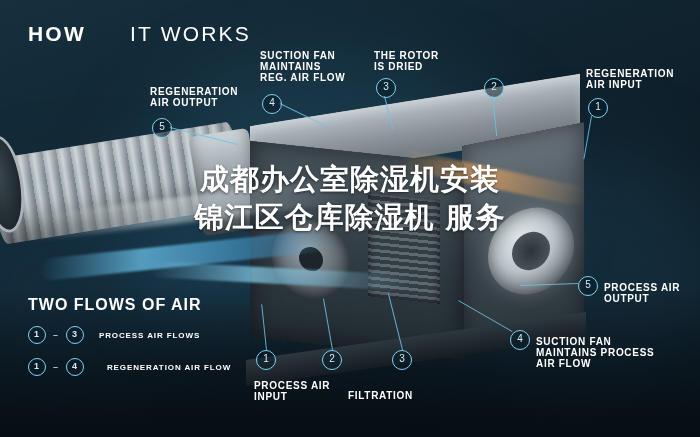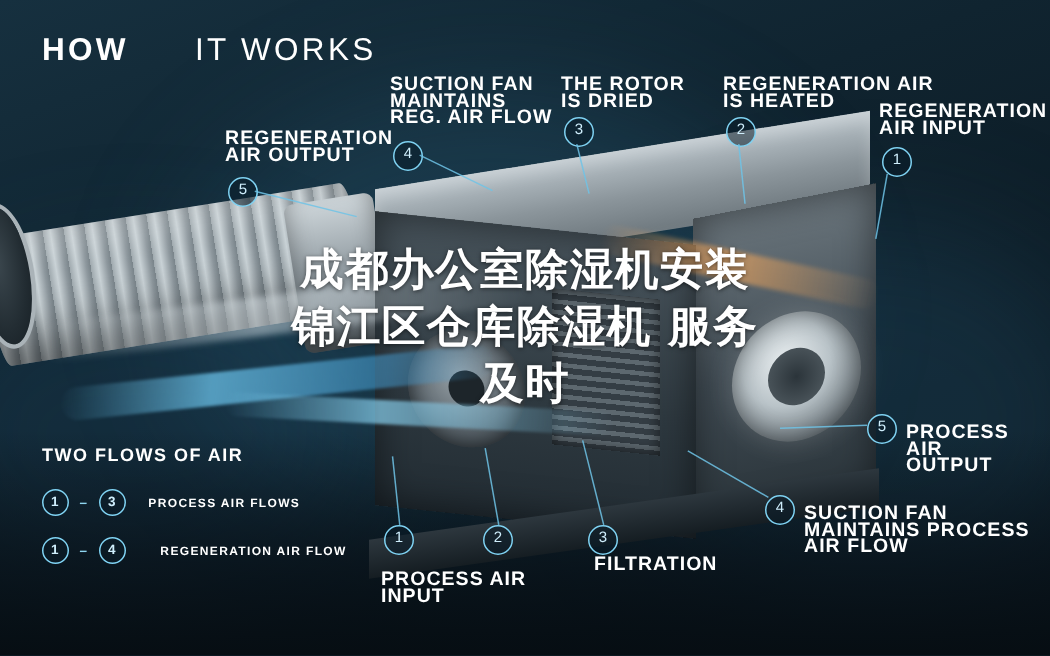--- a/index.html
+++ b/index.html
@@ -225,33 +225,33 @@
   .leader {
     position: absolute;
     background: #6fc3e6;
     height: 1px;
     transform-origin: 0 0;
     opacity: 0.85;
   }
 
   .callout {
     position: absolute;
-    font-size: 13px;
+    font-size: 10px;
     line-height: 11px;
     letter-spacing: 0.7px;
     font-weight: 700;
     color: #ffffff;
     white-space: pre-line;
   }
 
   
   .legend-title {
     position: absolute;
     left: 28px; top: 296px;
-    font-size: 12px;
+    font-size: 16px;
     letter-spacing: 1px;
     font-weight: 700;
   }
   .legend-row {
     position: absolute;
     left: 28px;
     display: flex;
     align-items: center;
     gap: 7px;
     font-size: 8px;
@@ -328,37 +328,35 @@
 MAINTAINS
 REG. AIR FLOW</div>
   <div class="marker" style="left:262px; top:94px;">4</div>
   <div class="leader" style="left:280px; top:103px; width:54px; transform:rotate(26deg);"></div>
 
   <div class="callout" style="left:374px; top:50px;">THE ROTOR
 IS DRIED</div>
   <div class="marker" style="left:376px; top:78px;">3</div>
   <div class="leader" style="left:385px; top:96px; width:34px; transform:rotate(76deg);"></div>
 
-  <div class="callout" style="left:482px; top:50px;">REGENERATION AIR
-IS HEATED</div>
   <div class="marker" style="left:484px; top:78px;">2</div>
   <div class="leader" style="left:493px; top:96px; width:40px; transform:rotate(84deg);"></div>
 
   <div class="callout" style="left:586px; top:68px;">REGENERATION
 AIR INPUT</div>
   <div class="marker" style="left:588px; top:98px;">1</div>
   <div class="leader" style="left:592px; top:116px; width:44px; transform:rotate(100deg);"></div>
 
   <div class="marker" style="left:256px; top:350px;">1</div>
   <div class="callout" style="left:254px; top:380px;">PROCESS AIR
 INPUT</div>
   <div class="leader" style="left:266px; top:350px; width:46px; transform:rotate(-96deg);"></div>
 
   <div class="marker" style="left:322px; top:350px;">2</div>
-  <div class="callout" style="left:348px; top:370px;margin-left:48px;">FILTRATION</div>
+  <div class="callout" style="left:348px; top:390px;">FILTRATION</div>
   <div class="leader" style="left:332px; top:350px; width:52px; transform:rotate(-100deg);"></div>
 
   <div class="marker" style="left:392px; top:350px;">3</div>
   <div class="leader" style="left:402px; top:350px; width:58px; transform:rotate(-104deg);"></div>
 
   <div class="marker" style="left:510px; top:330px;">4</div>
   <div class="callout" style="left:536px; top:336px;">SUCTION FAN
 MAINTAINS PROCESS
 AIR FLOW</div>
   <div class="leader" style="left:512px; top:332px; width:62px; transform:rotate(-150deg);"></div>
@@ -380,16 +378,15 @@
   <div class="legend-row r2">
     <span class="chip">1</span>
     <span class="dash">–</span>
     <span class="chip">4</span>
     <span style="margin-left:16px;">REGENERATION AIR FLOW</span>
   </div>
 
   <div class="overlay">
     <div>成都办公室除湿机安装</div>
     <div>锦江区仓库除湿机 服务</div>
-    <div>及时</div>
   </div>
 
 </div>
 
 </body></html>

